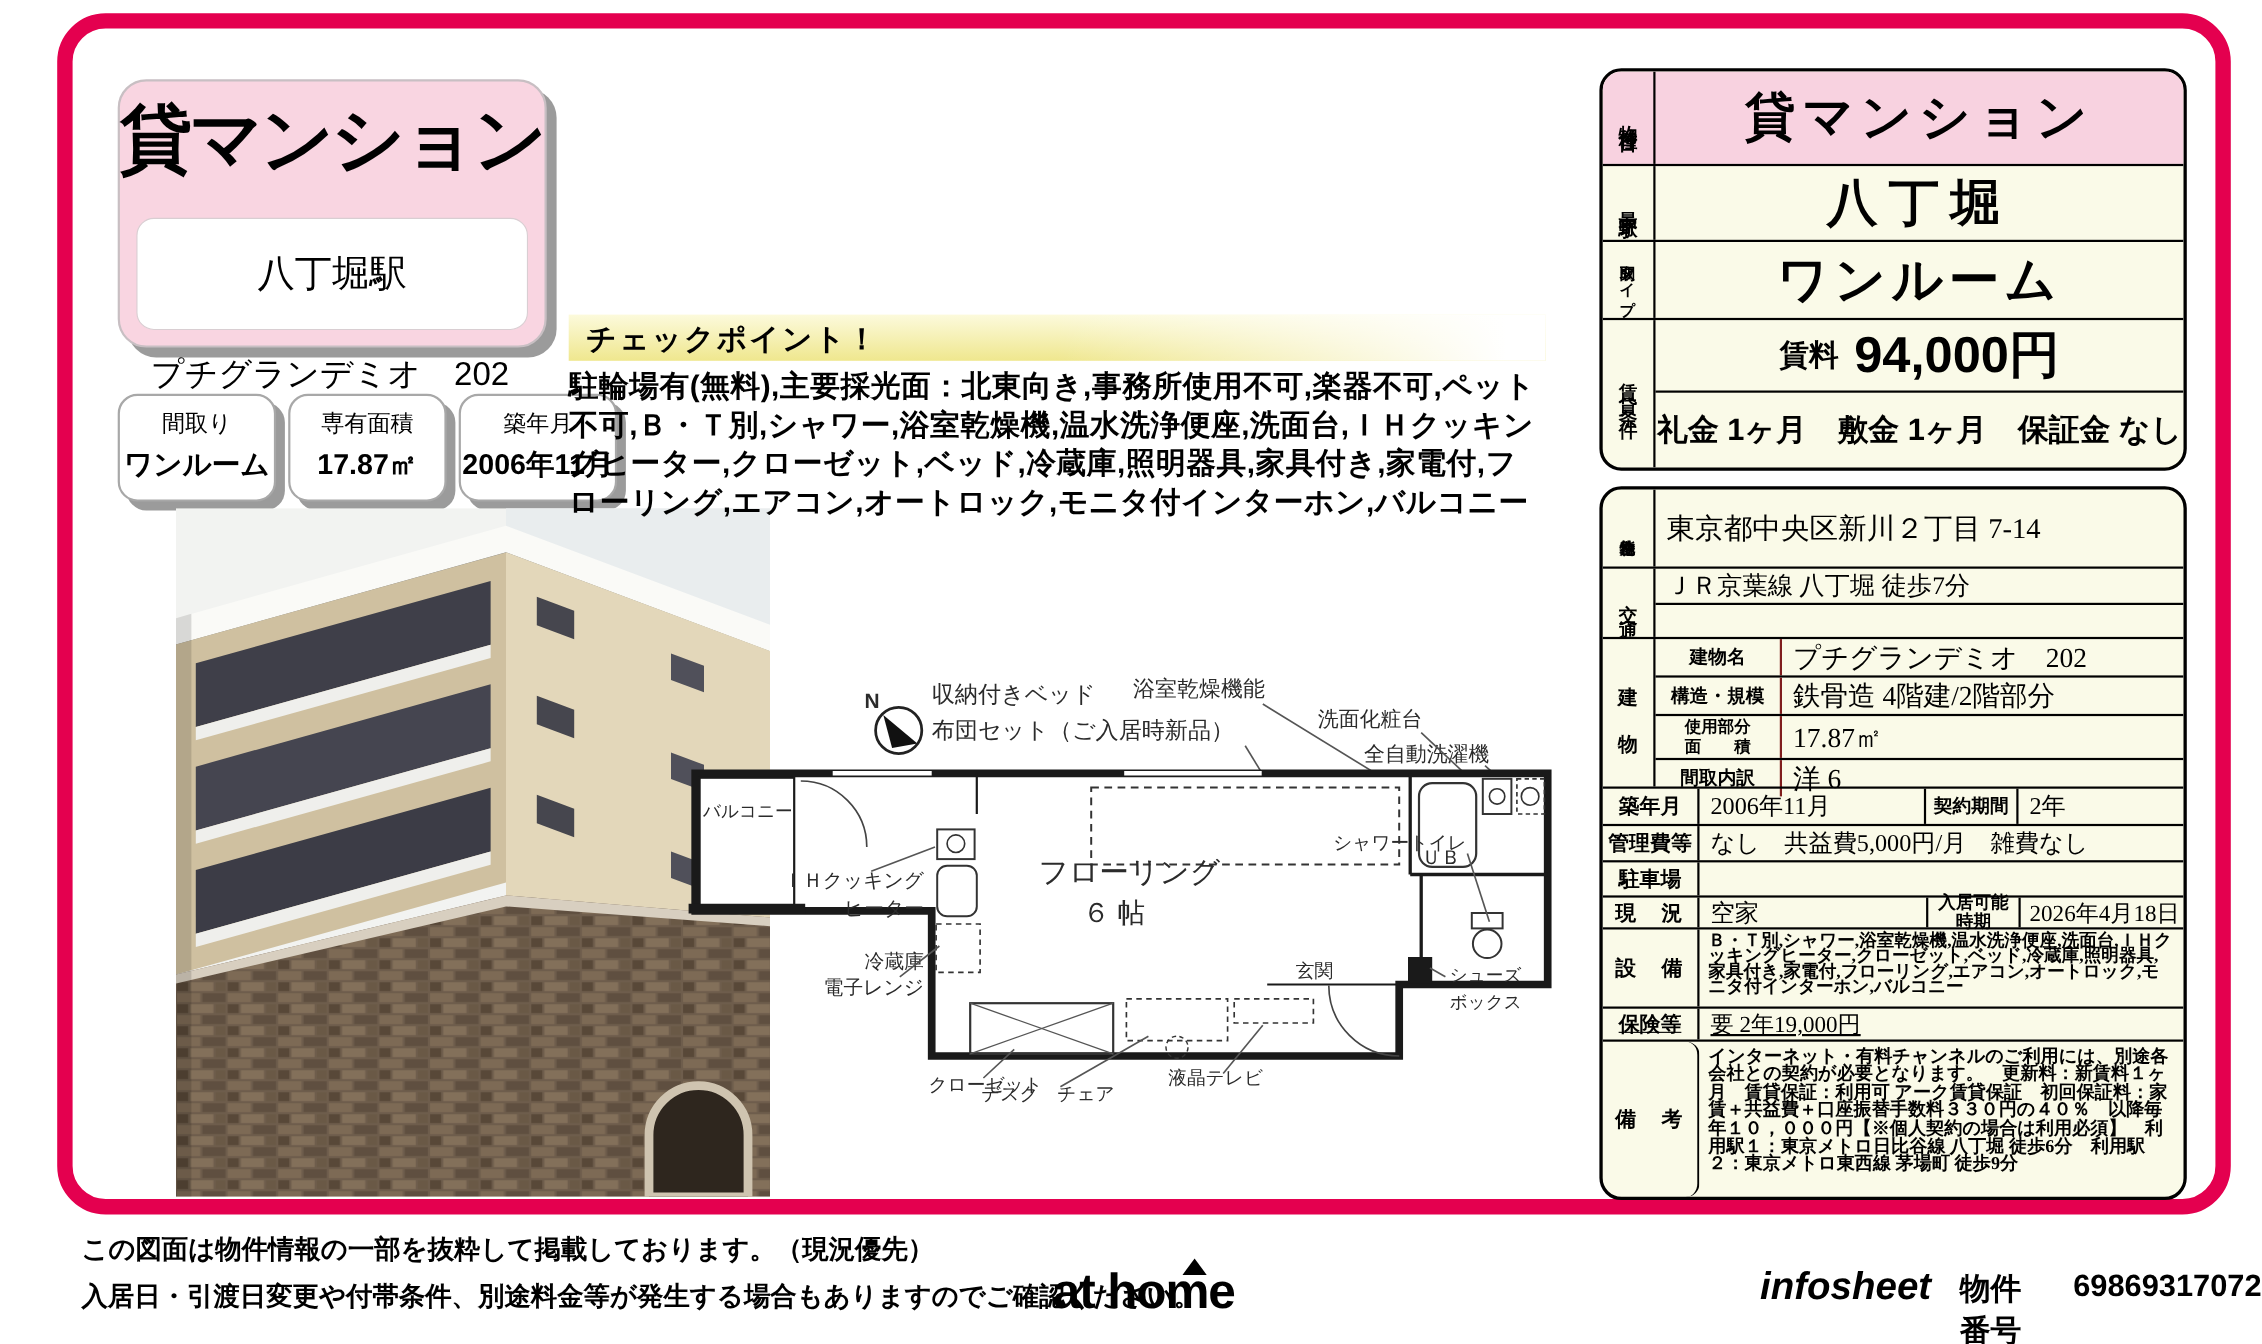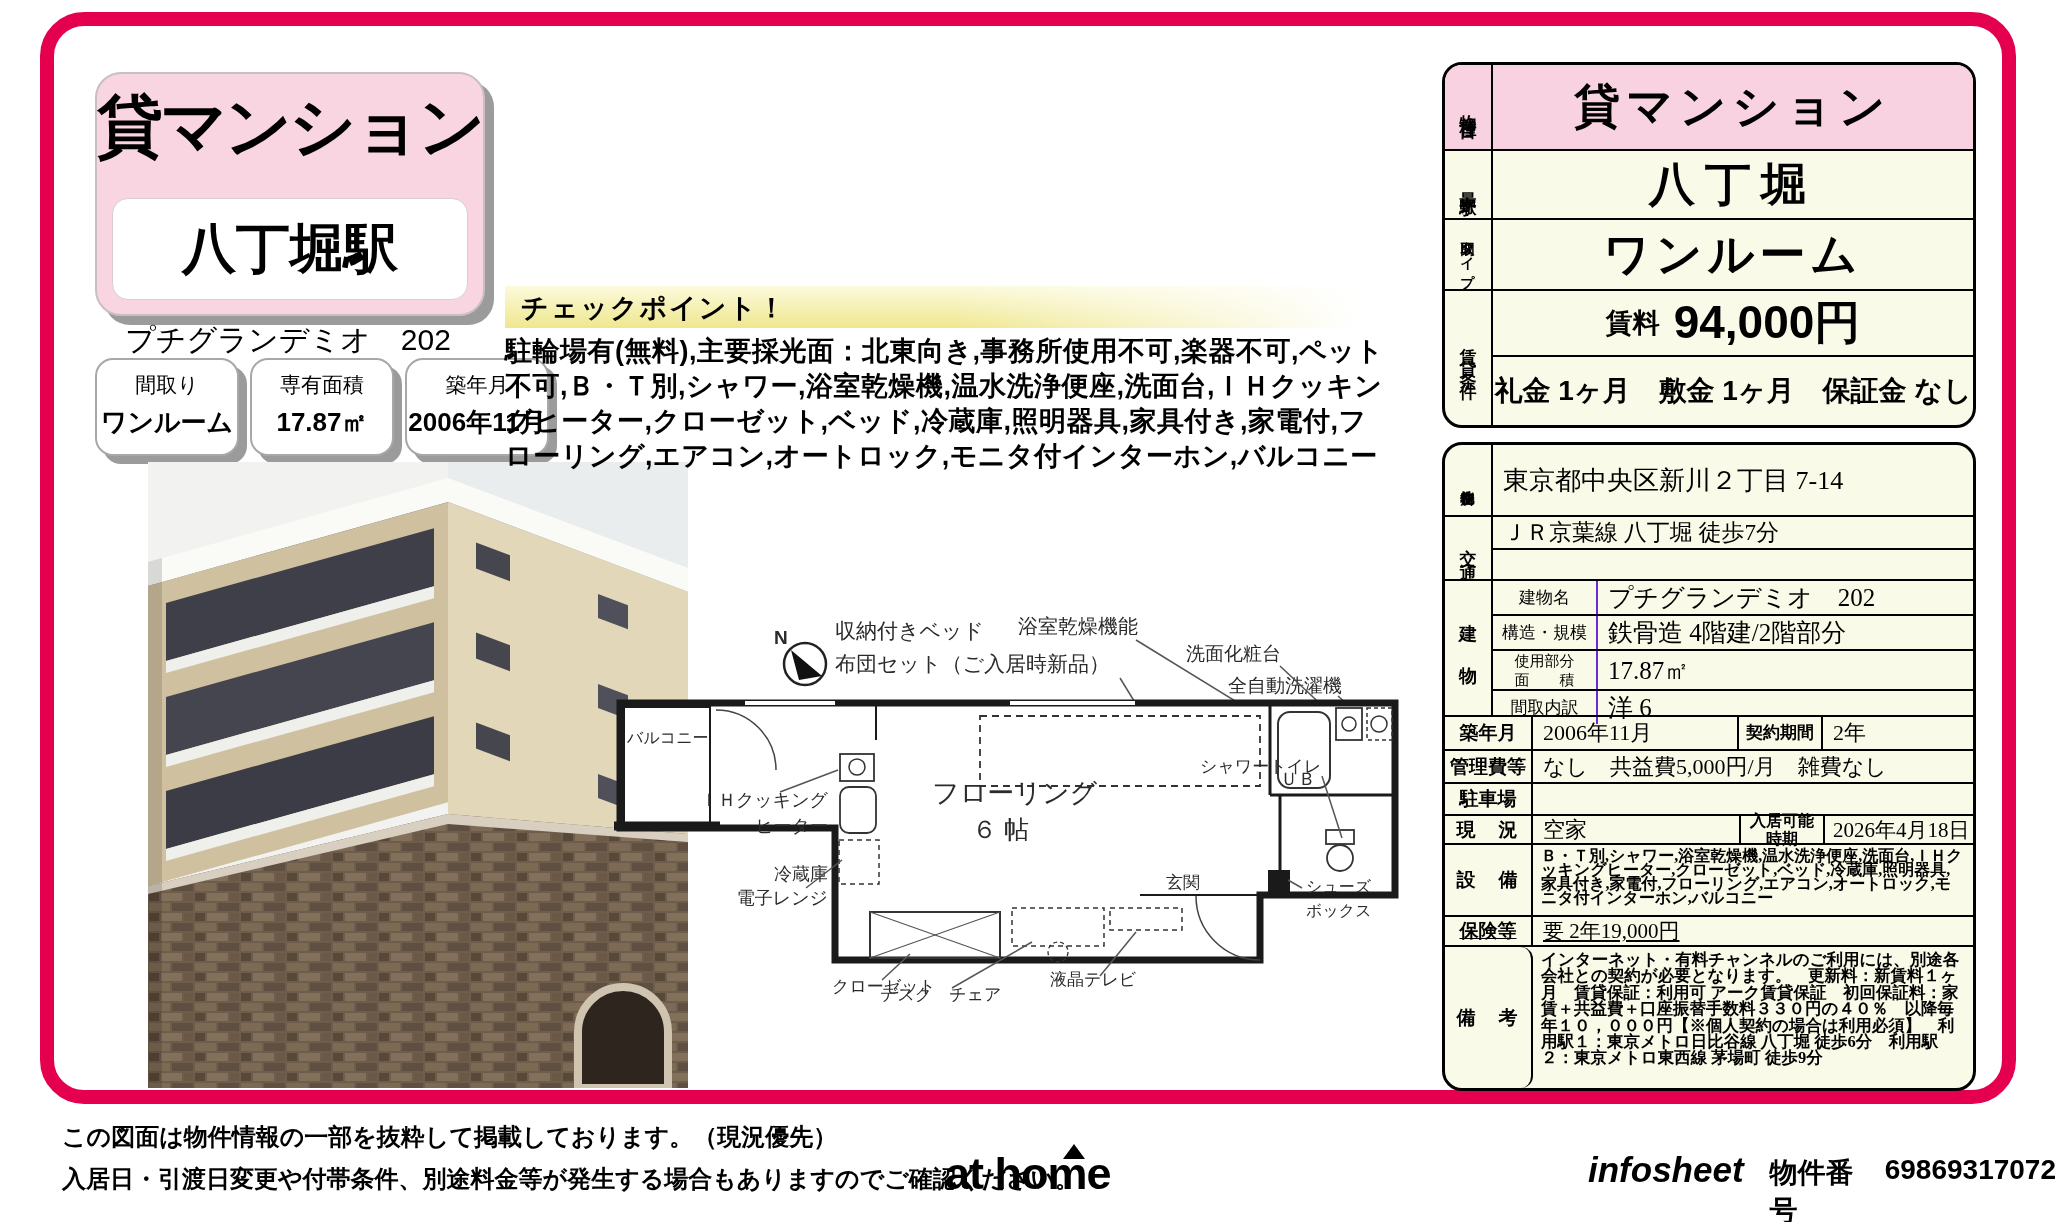--- a/index.html
+++ b/index.html
@@ -1,23 +1,23 @@
 <!DOCTYPE html>
 <html><head>
 <meta charset="utf-8">
 <style>
   html,body{margin:0;padding:0;}
   body{width:2056px;height:1222px;background:#fff;font-family:"Liberation Sans",sans-serif;position:relative;overflow:hidden;color:#000;}
-  .abs{position:absolute;}
+  .abs{position:absolute;margin-left:12px;}
   
   .frame{left:40px;top:12px;width:1948px;height:1064px;border:14px solid #e4004f;border-radius:44px;background:#fff;}
   
   .titlebox{left:95px;top:72px;width:386px;height:240px;background:#f9d5e1;border:2px solid #c8bfc3;border-radius:26px;box-shadow:9px 9px 0 #9b9b9b;}
   .titlebox .big{position:absolute;top:8px;left:0;width:100%;text-align:center;font-size:66px;font-weight:bold;letter-spacing:-3px;}
-  .stationbox{position:absolute;left:15px;right:15px;bottom:14px;height:100px;background:#fff;border-radius:16px;border:1px solid #d9ced2;display:flex;align-items:center;justify-content:center;font-size:54px;font-weight:bold;}
+  .stationbox{position:absolute;left:15px;right:15px;bottom:14px;height:100px;background:#fff;border-radius:16px;border:1px solid #d9ced2;display:flex;align-items:center;justify-content:center;font-size:34px;font-weight:normal;}
   .bname{left:95px;top:320px;width:386px;text-align:center;font-size:30px;}
   .fact{top:358px;width:140px;height:94px;background:#fff;border:2px solid #a8a8a8;border-radius:18px;box-shadow:8px 8px 0 #9b9b9b;text-align:center;}
   .fact .fl{font-size:21px;margin-top:11px;}
   .fact .fv{font-size:26px;font-weight:bold;margin-top:6px;}
   
   .ckband{left:505px;top:286px;width:888px;height:42px;background-image:linear-gradient(to right, rgba(255,255,255,0) 50%, #ffffff 96%),linear-gradient(to bottom,#fcfadc,#efe78e);}
   .cktitle{position:absolute;left:16px;top:4px;font-size:27px;font-weight:bold;letter-spacing:2px;}
   .ckbody{left:505px;top:334px;width:884px;font-size:27px;line-height:35px;font-weight:bold;letter-spacing:0.5px;}
   
   .tbl{left:1442px;width:528px;border:3px solid #000;border-radius:20px;overflow:hidden;background:#fafae8;display:flex;flex-direction:column;}
@@ -27,21 +27,21 @@
   .trow.first{border-top:none;}
   .vlab{width:48px;border-right:2.5px solid #000;display:flex;align-items:center;justify-content:center;writing-mode:vertical-rl;text-orientation:upright;font-weight:bold;flex:0 0 auto;box-sizing:border-box;}
   .hlab{width:88px;border-right:2.5px solid #000;display:flex;align-items:center;justify-content:center;font-weight:bold;font-size:19px;flex:0 0 auto;box-sizing:border-box;text-align:center;}
   .vcell{flex:1;display:flex;align-items:center;justify-content:center;}
   .vcell.left{justify-content:flex-start;padding-left:10px;}
   .pink{background:#f8d2e0;}
   .serif{font-family:"Liberation Serif",serif;}
   .subgrid{flex:1;display:flex;flex-direction:column;}
   .subrow{display:flex;border-top:2px solid #000;flex:1;}
   .subrow.first{border-top:none;}
-  .sublab{width:105px;border-right:2px solid #6d28d9;display:flex;align-items:center;justify-content:center;font-size:17px;font-weight:normal;text-align:center;white-space:pre-line;line-height:19px;flex:0 0 auto;box-sizing:border-box;}
+  .sublab{width:115px;border-right:2px solid #7f1d1d;display:flex;align-items:center;justify-content:center;font-size:17px;font-weight:bold;text-align:center;white-space:pre-line;line-height:19px;flex:0 0 auto;box-sizing:border-box;}
   .subval{flex:1;display:flex;align-items:center;padding-left:10px;}
   .midlab{width:86px;border-left:2px solid #000;border-right:2px solid #000;display:flex;align-items:center;justify-content:center;font-size:16px;font-weight:bold;text-align:center;white-space:pre-line;line-height:18px;flex:0 0 auto;box-sizing:border-box;}
   .wrap{display:block;padding:3px 8px 0 8px;font-weight:bold;}
   
   .disc{left:62px;top:1116px;font-size:24px;font-weight:bold;line-height:42px;}
   .athome{left:945px;top:1148px;font-size:45px;font-weight:bold;letter-spacing:-1px;}
   .roof{position:absolute;left:118px;top:-4px;width:0;height:0;border-left:11px solid transparent;border-right:11px solid transparent;border-bottom:15px solid #000;}
   .isheet{left:1588px;top:1150px;display:flex;align-items:baseline;gap:26px;}
   .isw{font-size:35px;font-weight:bold;font-style:italic;}
   .pno{display:flex;gap:26px;border-bottom:3px solid #000;padding-bottom:5px;font-size:28px;font-weight:bold;}

